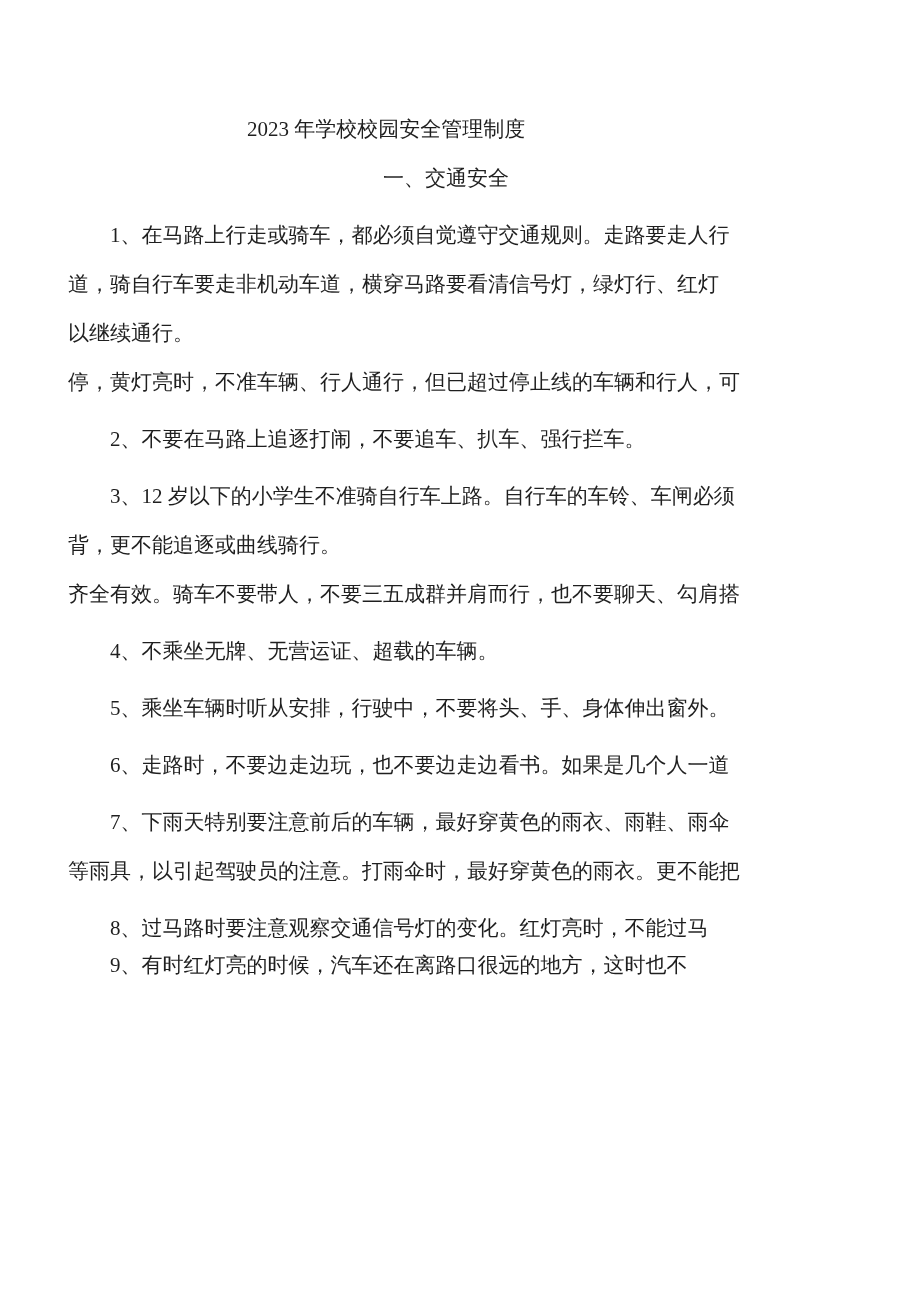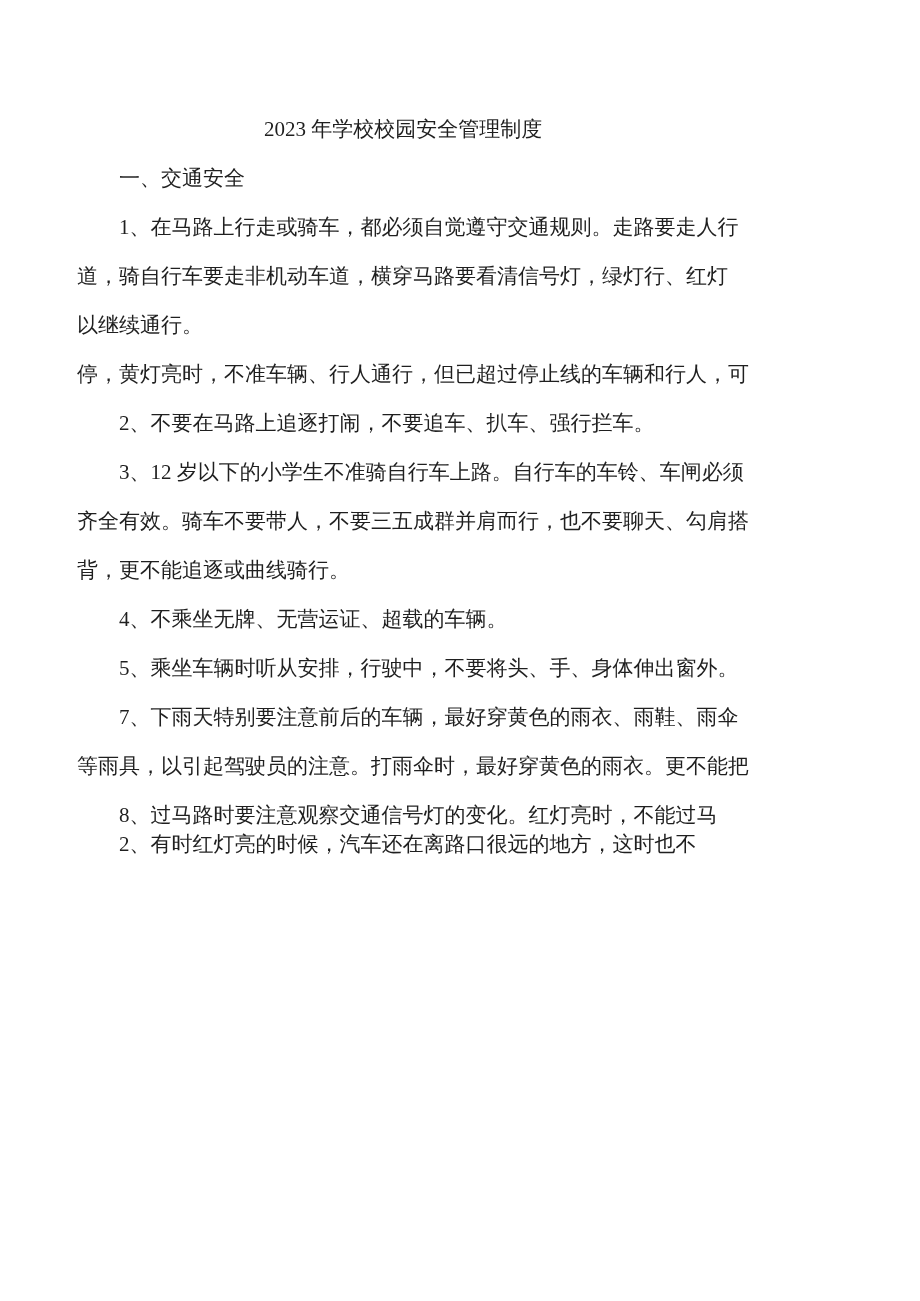--- a/index.html
+++ b/index.html
@@ -7,38 +7,39 @@
     padding: 0;
     background: #ffffff;
   }
   .page {
     position: relative;
     width: 920px;
     height: 1301px;
     background: #ffffff;
     overflow: hidden;
     box-sizing: border-box;
-    padding: 105px 130px 0 77px;
+    padding: 105px 130px 0 60px;
     font-family: "Liberation Serif", "DejaVu Serif", serif;
     color: #1f1f1f;
     font-size: 21px;
   }
   .doc-title {
     width: 652px;
     line-height: 49px;
     text-align: center;
     white-space: nowrap;
   }
   .doc-heading {
     line-height: 49px;
     text-indent: 2em;
     white-space: nowrap;
+    text-align: center;
   }
   .para {
-    margin: 0;
+    margin: 8px;
     font-family: Liberation Serif, serif;
   }
   .para .line {
     line-height: 49px;
     white-space: nowrap;
   }
   .para .line:first-child {
     text-indent: 2em;
   }
   .para.tight {
@@ -56,35 +57,36 @@
         <div class="line">1、在马路上行走或骑车，都必须自觉遵守交通规则。走路要走人行</div>
         <div class="line">道，骑自行车要走非机动车道，横穿马路要看清信号灯，绿灯行、红灯</div>
         <div class="line">以继续通行。</div>
         <div class="line">停，黄灯亮时，不准车辆、行人通行，但已超过停止线的车辆和行人，可</div>
       </div>
       <div class="para">
         <div class="line">2、不要在马路上追逐打闹，不要追车、扒车、强行拦车。</div>
       </div>
       <div class="para">
         <div class="line">3、12 岁以下的小学生不准骑自行车上路。自行车的车铃、车闸必须</div>
+        <div class="line">背，更不能追逐或曲线骑行。</div>
         <div class="line">齐全有效。骑车不要带人，不要三五成群并肩而行，也不要聊天、勾肩搭</div>
-        <div class="line">背，更不能追逐或曲线骑行。</div>
       </div>
       <div class="para">
         <div class="line">4、不乘坐无牌、无营运证、超载的车辆。</div>
       </div>
       <div class="para">
         <div class="line">5、乘坐车辆时听从安排，行驶中，不要将头、手、身体伸出窗外。</div>
       </div>
       <div class="para">
+        <div class="line">6、走路时，不要边走边玩，也不要边走边看书。如果是几个人一道</div>
       </div>
       <div class="para">
         <div class="line">7、下雨天特别要注意前后的车辆，最好穿黄色的雨衣、雨鞋、雨伞</div>
         <div class="line">等雨具，以引起驾驶员的注意。打雨伞时，最好穿黄色的雨衣。更不能把</div>
       </div>
       <div class="para">
         <div class="line">8、过马路时要注意观察交通信号灯的变化。红灯亮时，不能过马</div>
       </div>
       <div class="para tight">
-        <div class="line">2、有时红灯亮的时候，汽车还在离路口很远的地方，这时也不</div>
+        <div class="line">9、有时红灯亮的时候，汽车还在离路口很远的地方，这时也不</div>
       </div>
     </div>
 </div>
 
 </body></html>

